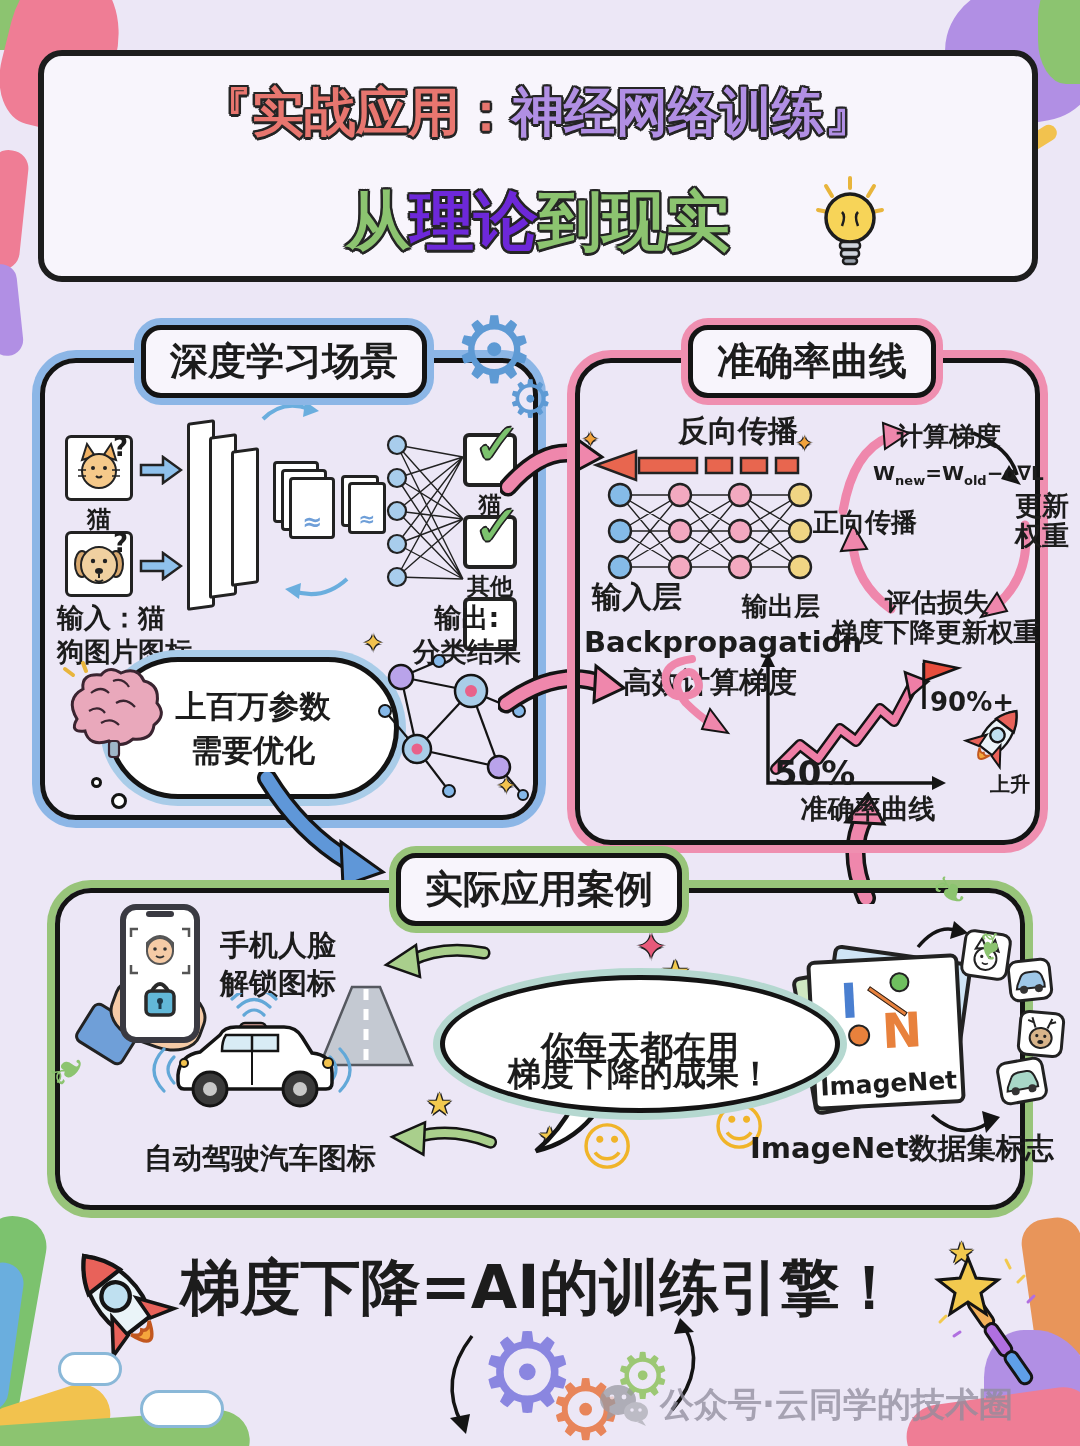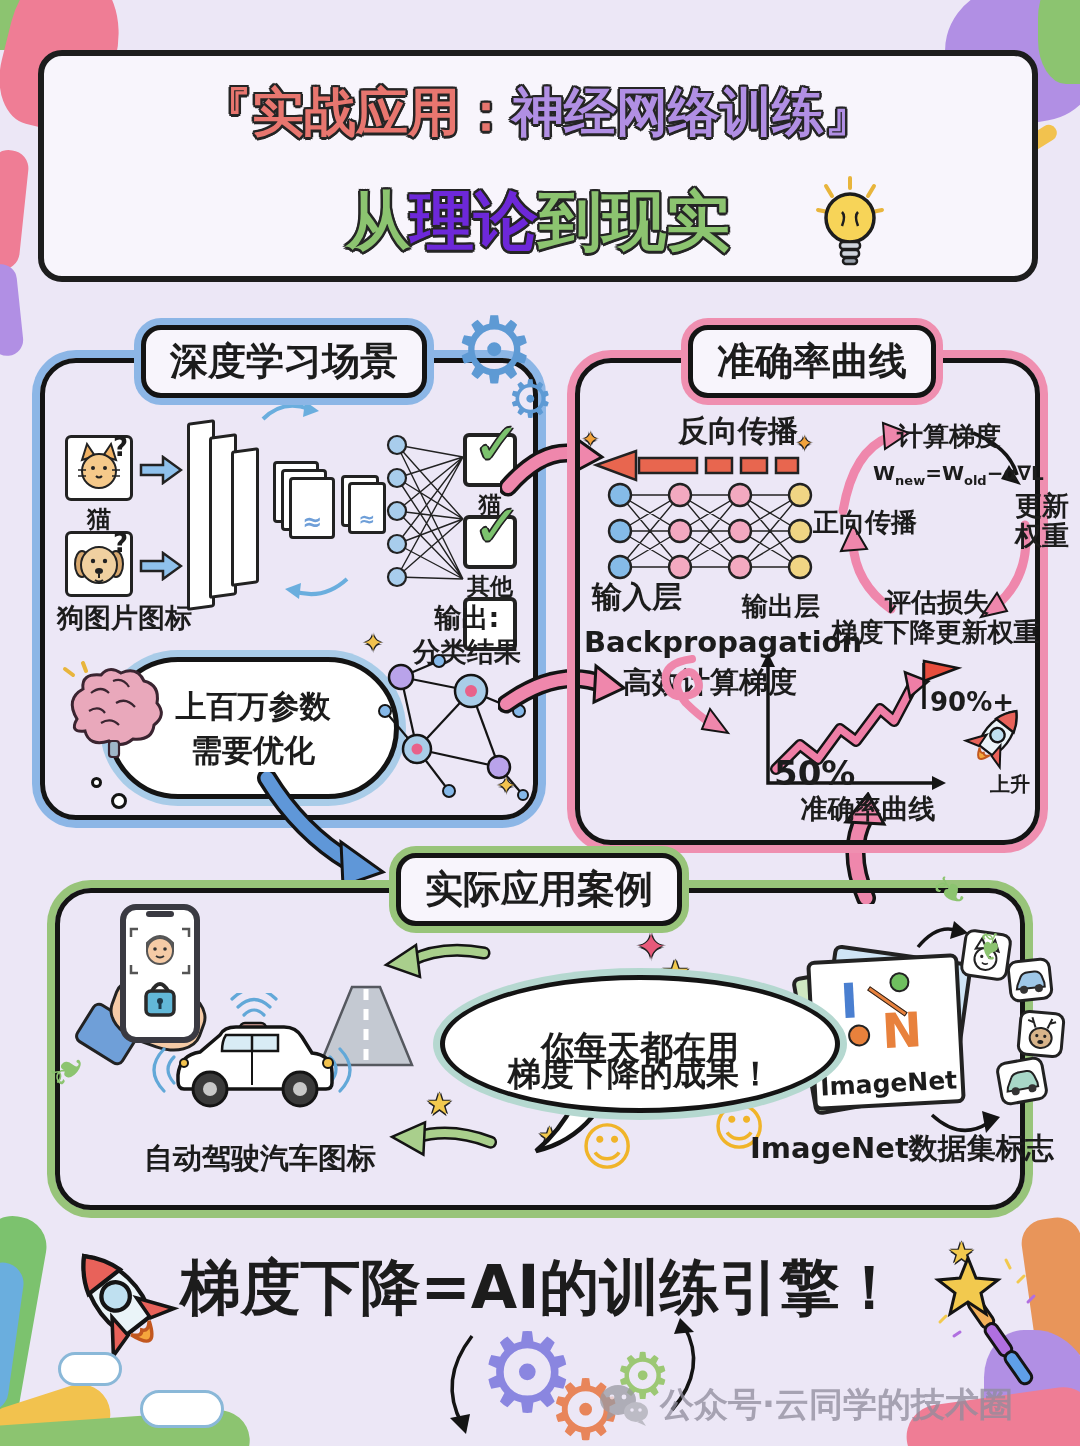--- a/index.html
+++ b/index.html
@@ -152,20 +152,21 @@
 
     <div class="chk" style="left:418px;top:70px;"></div>
     <span class="chkmark" style="left:428px;top:52px;">✓</span>
     <div class="abs t ctr" style="left:418px;top:126px;width:54px;font-size:23px;">猫</div>
     <div class="chk" style="left:418px;top:152px;"></div>
     <span class="chkmark" style="left:428px;top:134px;">✓</span>
     <div class="abs t ctr" style="left:414px;top:208px;width:62px;font-size:23px;">其他</div>
     <div class="chk" style="left:418px;top:234px;"></div>
 
     <div class="abs t" style="left:12px;top:238px;font-size:27px;line-height:1.25;white-space:normal;width:230px;">
+      <div>输入：猫</div>
       <div>狗图片图标</div>
     </div>
     <div class="abs t ctr" style="left:352px;top:238px;font-size:27px;line-height:1.25;white-space:normal;width:140px;">
       <div>输出:</div>
       <div>分类结果</div>
     </div>
 
     <div class="abs" style="left:62px;top:294px;width:292px;height:142px;background:#fff;border:5px solid #141414;border-radius:80px;box-shadow:0 0 0 7px #a9cce8;">
       <div class="abs t ctr" style="left:0;top:68px;width:100%;font-size:31px;">需要优化</div>
       <div class="abs t ctr" style="left:0;top:24px;width:100%;font-size:31px;">上百万参数</div>
@@ -342,20 +343,24 @@
         <path d="M29,40 Q42,26 55,40 L55,48 L29,48 Z" fill="#8a8f98" stroke="#555" stroke-width="2"></path>
         <circle cx="42" cy="48" r="13" fill="#f5cba6" stroke="#555" stroke-width="2"></circle>
         <circle cx="37" cy="46" r="1.8" fill="#333"></circle>
           <circle cx="47" cy="46" r="1.8" fill="#333"></circle>
         <path d="M38,53 q4,3 8,0" fill="none" stroke="#333" stroke-width="1.8"></path>
         <path d="M34,88 Q42,74 50,88" fill="none" stroke="#2a2a2a" stroke-width="4"></path>
         <rect x="28" y="88" width="28" height="24" rx="5" fill="#62b8d8" stroke="#2a2a2a" stroke-width="3.5"></rect>
         <circle cx="42" cy="98" r="3" fill="#1d3a4a"></circle>
           <rect x="40.5" y="99" width="3" height="7" fill="#1d3a4a"></rect>
       </svg>
+    </div>
+    <div class="abs t" style="left:160px;top:34px;font-size:29px;line-height:1.3;white-space:normal;width:150px;">
+      <div>手机人脸</div>
+      <div>解锁图标</div>
     </div>
     <svg class="abs" style="left:312px;top:46px;" width="120" height="44" viewBox="0 0 120 44">
       <path d="M112,14 Q70,6 38,22" fill="none" stroke="#141414" stroke-width="13" stroke-linecap="round"></path>
       <path d="M112,14 Q70,6 38,22" fill="none" stroke="#a9cf8c" stroke-width="8" stroke-linecap="round"></path>
       <polygon points="44,6 14,26 48,38" fill="#a9cf8c" stroke="#141414" stroke-width="2.5"></polygon>
     </svg>
 
     <svg class="abs" style="left:258px;top:92px;" width="96" height="84" viewBox="0 0 96 84">
       <polygon points="34,2 62,2 94,80 2,80" fill="#c4c9d2" stroke="#55585f" stroke-width="2.5"></polygon>
       <line x1="48" y1="4" x2="48" y2="80" stroke="#fff" stroke-width="5" stroke-dasharray="11 9"></line>

